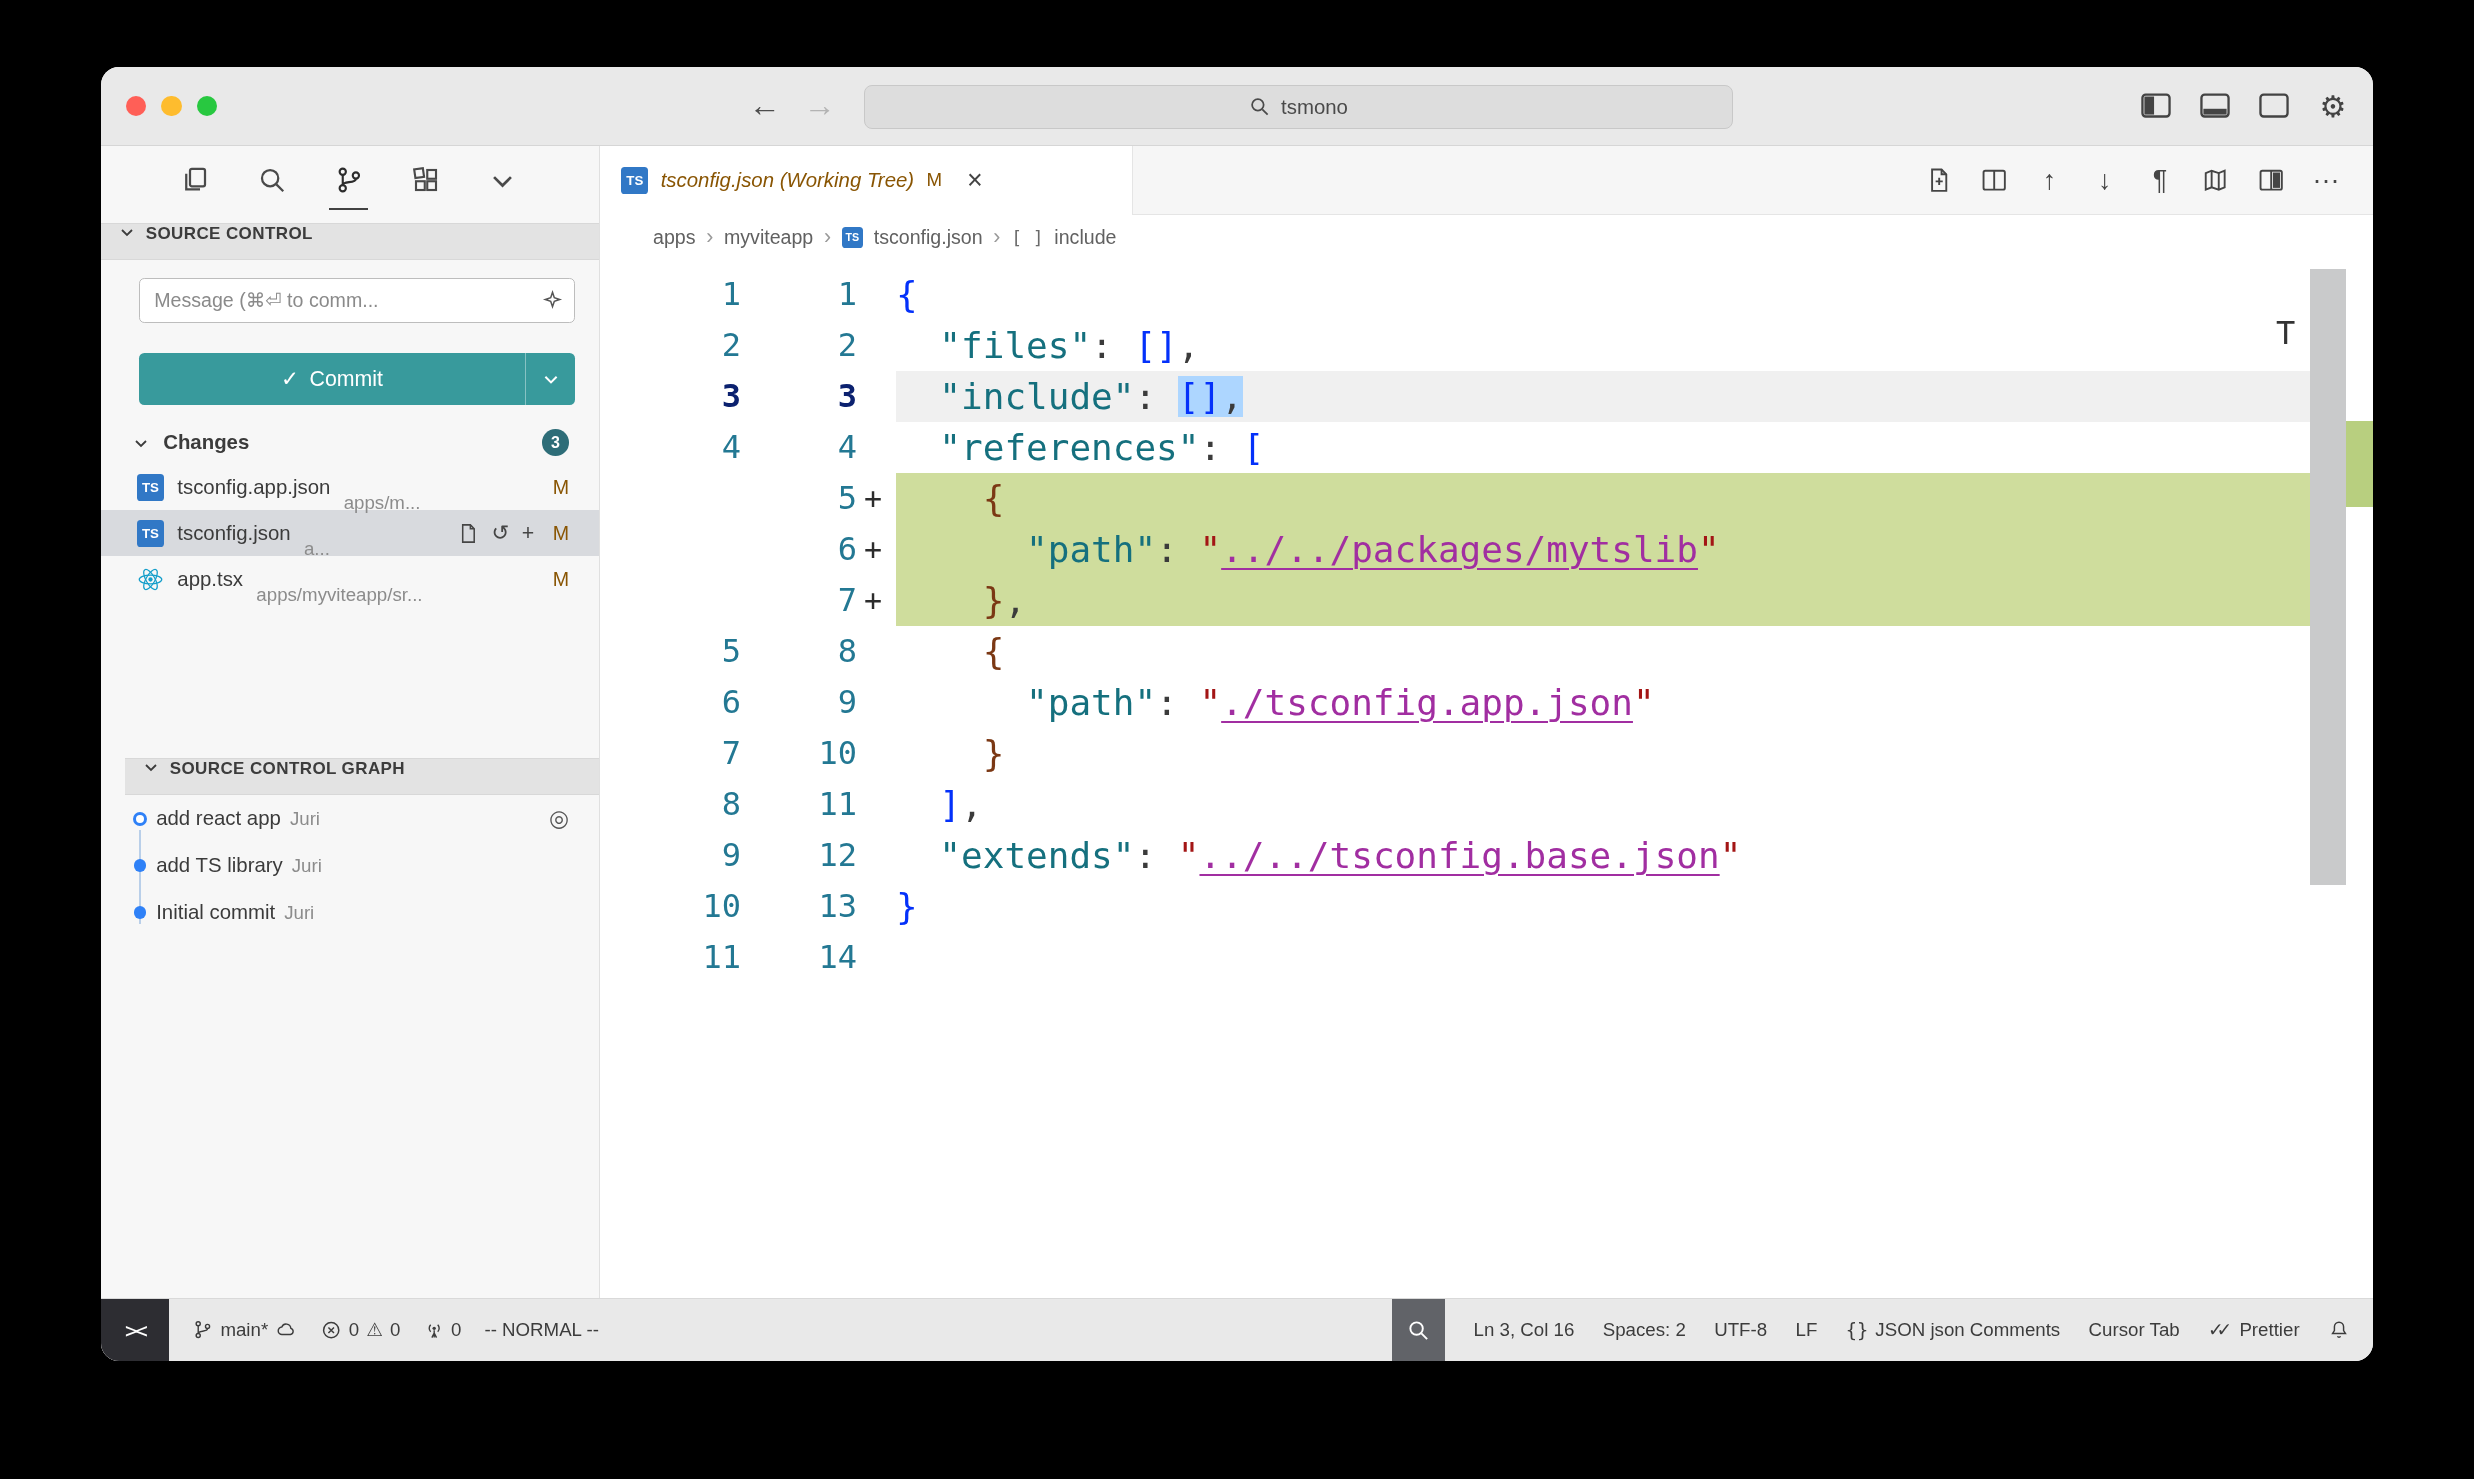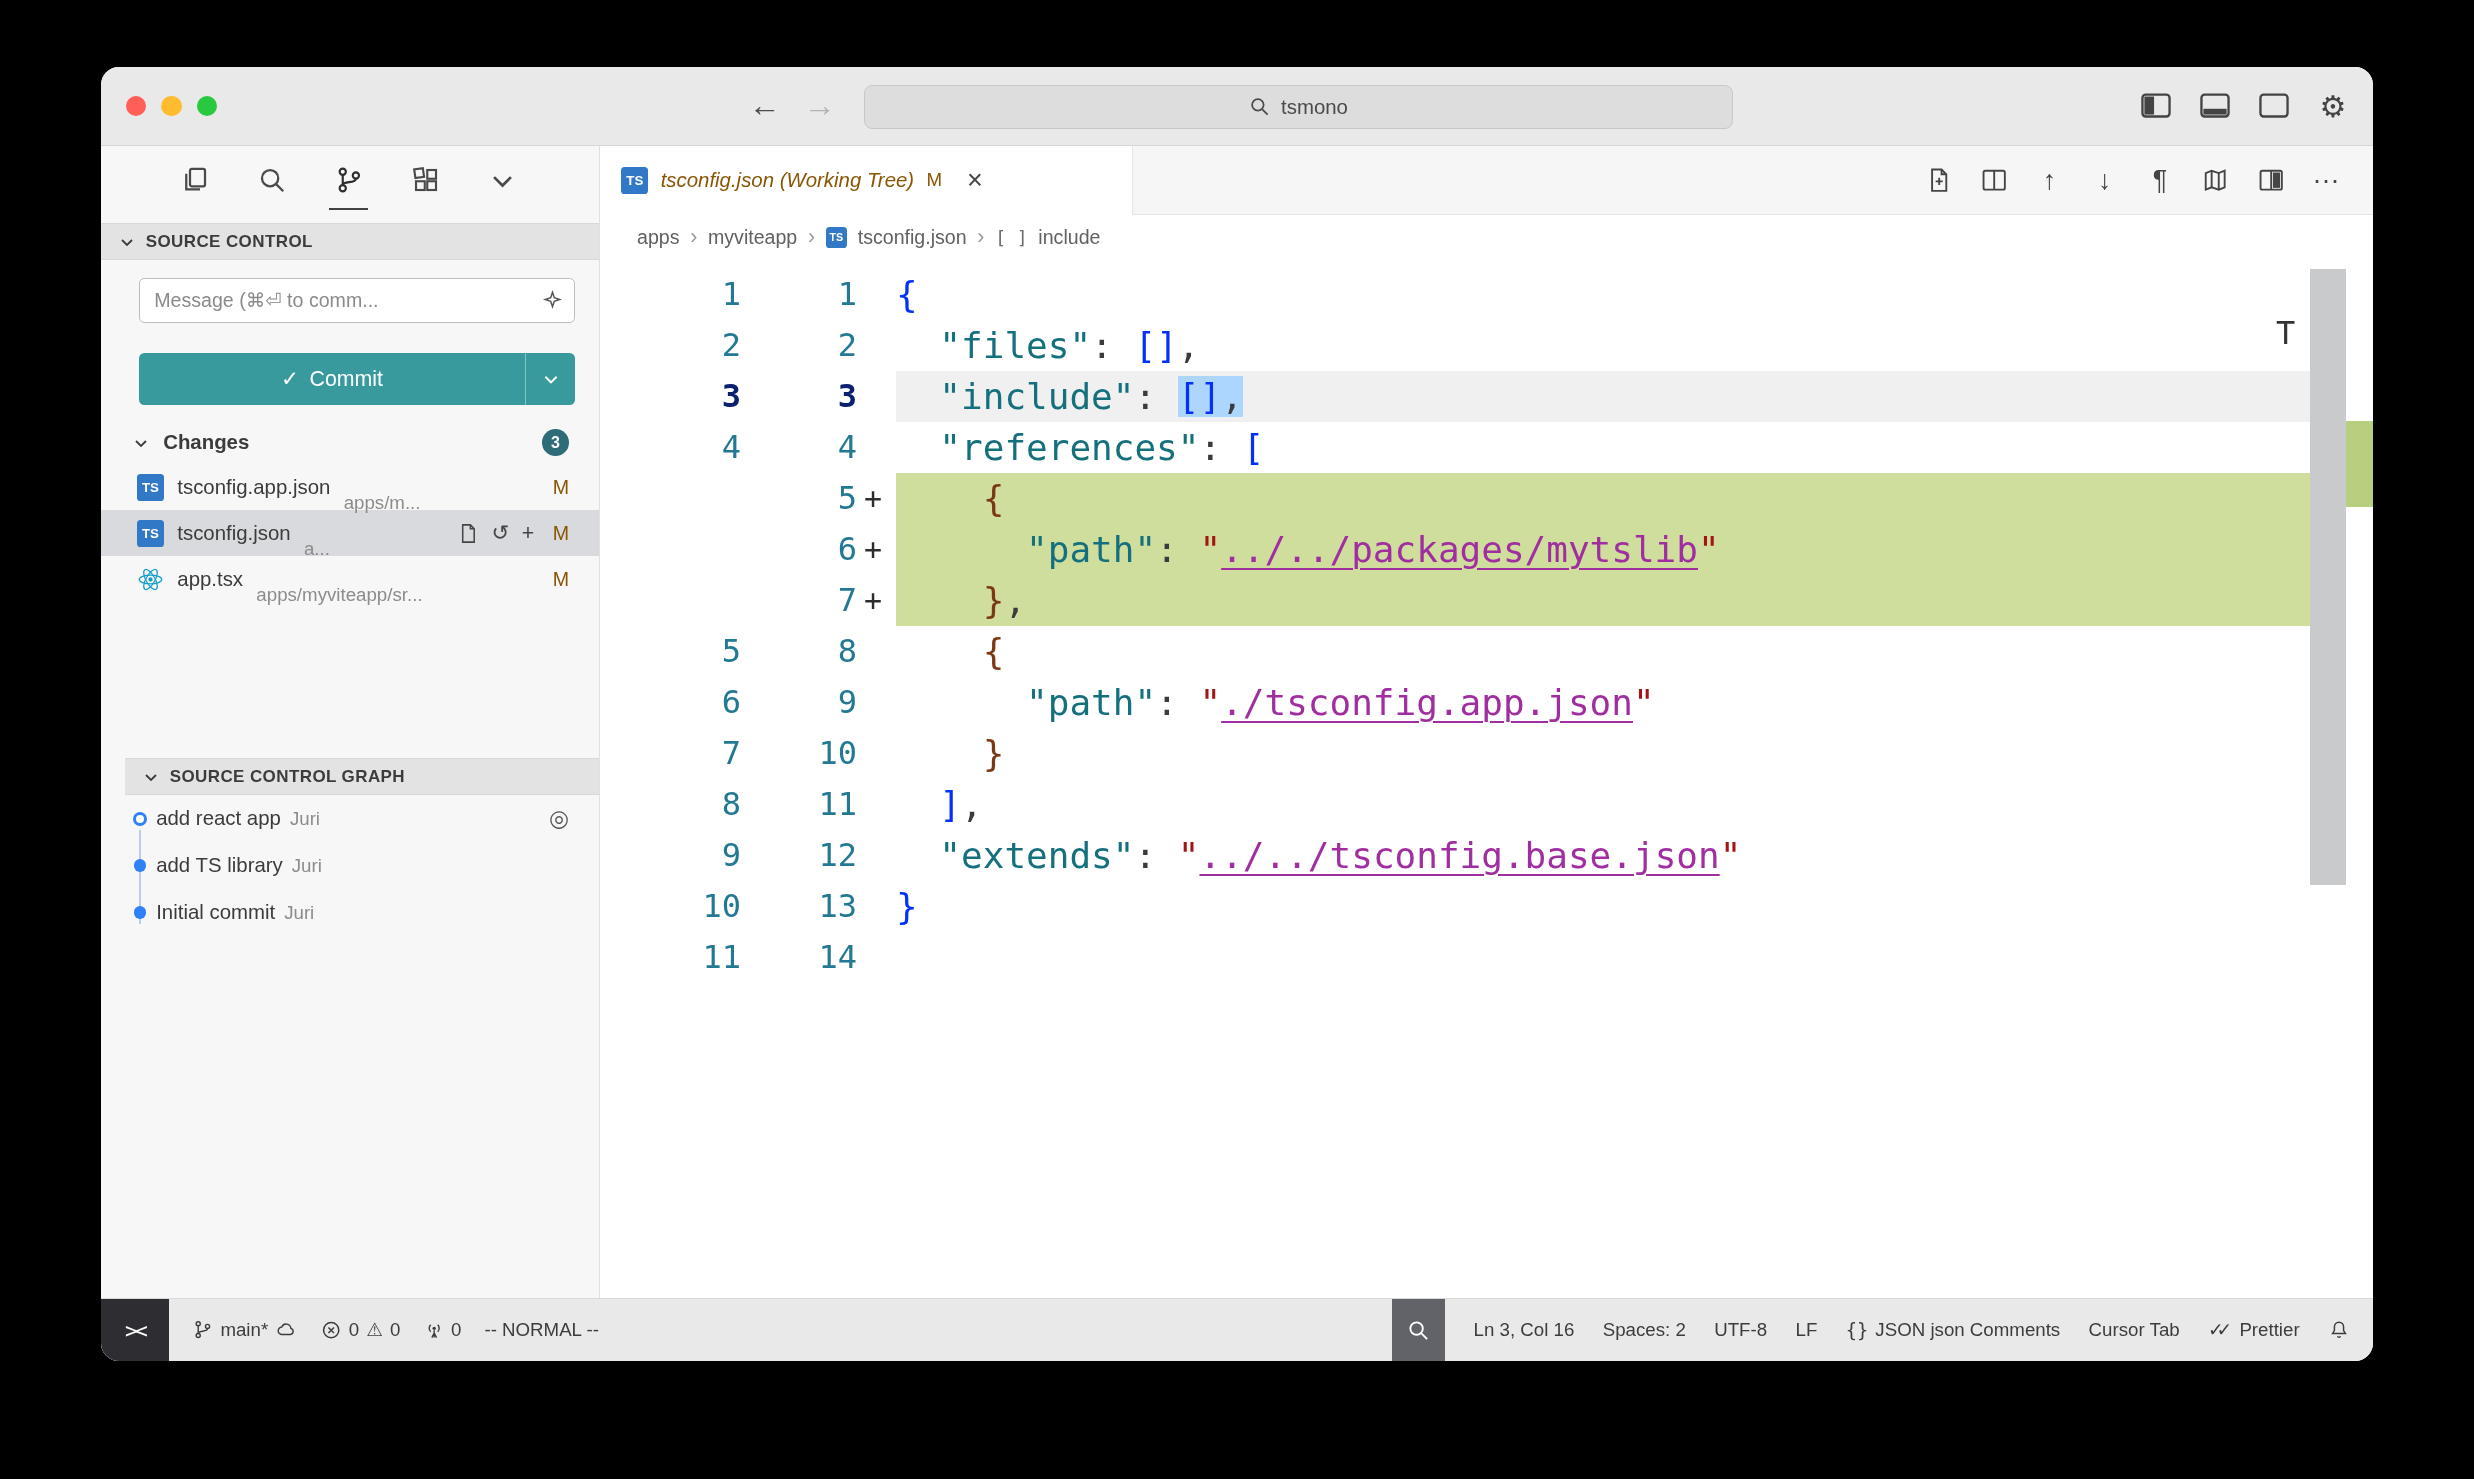--- a/index.html
+++ b/index.html
@@ -24,21 +24,21 @@
 
   
   .body { position:absolute; left:0; top:79px; right:0; height:1152px; display:flex; }
 
   
   .sidebar { position:relative; width:499px; height:100%; background:#f7f7f7; border-right:0.9px solid #e0e0e0; flex:none; }
   .activity-row { height:70px; display:flex; align-items:center; padding-left:74px; gap:38px; }
   .activity-row .abox { width:39px; height:57px; display:flex; align-items:center; justify-content:center; color:#4a4a4a; border-bottom:2.7px solid transparent; }
   .activity-row .abox.active { border-bottom-color:#424242; color:#2c2c2c; }
   .section-strip { margin-top:7.1px; height:37px; background:#e3e3e3; border-top:0.9px solid #d8d8d8; border-bottom:0.9px solid #d8d8d8;
-                   display:flex; align-items:center; gap:10.7px; padding-left:18px; }
+                   display:flex; gap:10.7px; padding-left:18px; }
   .section-strip.graph { margin-top:156px;margin-left:24px; }
   .section-title { font-size:17px; font-weight:bold; color:#3c3c3c; letter-spacing:0.4px; }
   .chev { color:#3c3c3c; display:inline-flex; }
 
   .msgbox { position:relative; margin:18px 0 0 38px; width:436px; height:45px; }
   .msgbox input { width:100%; height:100%; border:0.9px solid #bdbdbd; border-radius:5.3px; background:#ffffff;
                   font-size:19.6px; padding:0 50px 0 14.2px; color:#333; font-family:"Liberation Sans",sans-serif; outline:none; }
   .msgbox input::placeholder { color:#8a8a8a; }
   .msgbox .sparkle { position:absolute; right:10.7px; top:10.7px; color:#555; }
 
@@ -72,21 +72,21 @@
   
   .editor { position:relative; flex:1; height:100%; background:#fff; }
   .tabstrip { position:absolute; left:0; top:0; right:0; height:69px; background:#f6f6f6; border-bottom:0.9px solid #e5e5e5; display:flex; align-items:center; }
   .tab { width:533px; height:69px; background:#fff; border-right:0.9px solid #e5e5e5; display:flex; align-items:center; gap:12.4px; padding:0 21.3px; }
   .tab-label { font-size:20.4px; font-style:italic; color:#895503; white-space:nowrap; overflow:hidden; text-overflow:ellipsis; }
   .tab-m { color:#895503; font-size:18.7px; }
   .tab-close { color:#444; font-size:27px; margin-left:12.4px; line-height:1; }
   .ed-actions { margin-left:auto; margin-right:30px; display:flex; gap:21.3px; align-items:center; color:#454545; }
   .ed-actions .ic { width:34px; height:34px; display:flex; align-items:center; justify-content:center; font-size:27px; }
 
-  .breadcrumbs { position:absolute; left:0; top:69px; right:0; height:45px; display:flex; align-items:center; gap:10.7px;
+  .breadcrumbs { position:absolute; left:16px; top:69px; right:0; height:45px; display:flex; align-items:center; gap:10.7px;
                  padding-left:37px; font-size:19.6px; color:#616161; background:#fff; }
   .breadcrumbs .sep { color:#9a9a9a; font-size:21.3px; }
 
   .code-area { position:absolute; left:0; top:115px; right:0; bottom:0; overflow:hidden; }
   .code-lines { position:absolute; left:0; top:8px; right:63px; font-family:"DejaVu Sans Mono",monospace; }
   .code-line { height:51px; line-height:51px; display:flex; font-size:36px; color:#3b3b3b; }
   .gut { font-size:32px; color:#237893; text-align:right; flex:none; }
   .gut.old { width:141px; } .gut.new { width:116px; }
   .gut.mark { width:39px; text-align:left; padding-left:7.1px; color:#2c2c2c; font-size:30px; }
   .gut.cur { color:#0b216f; font-weight:bold; }

